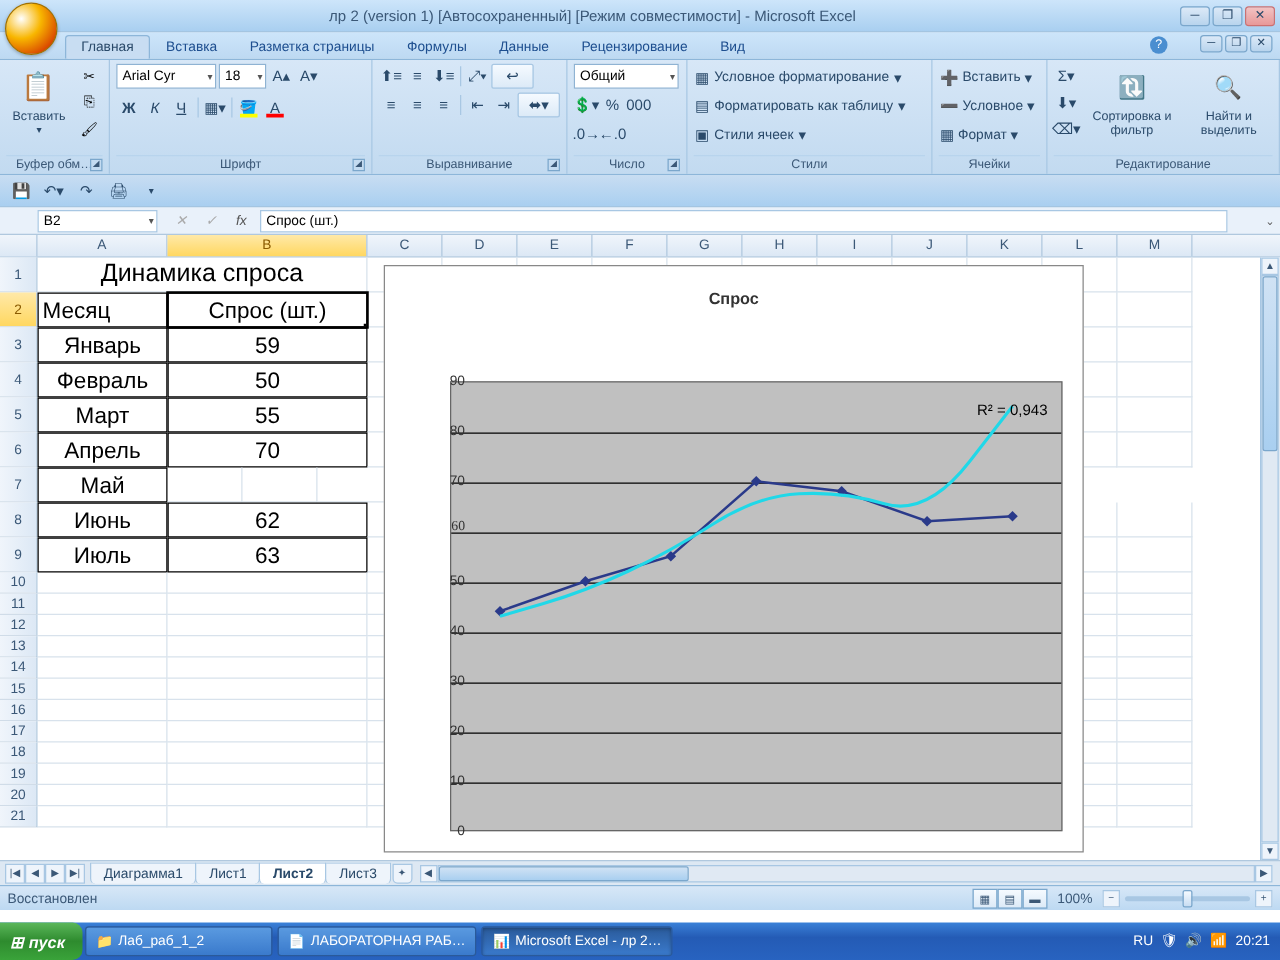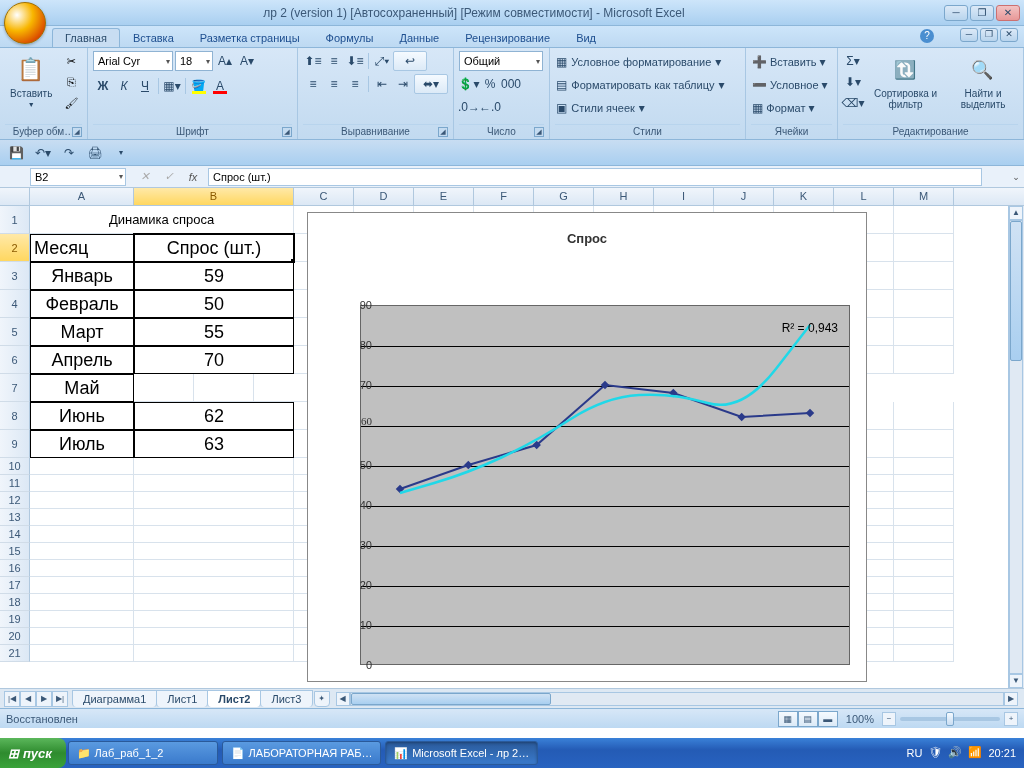--- a/index.html
+++ b/index.html
@@ -58,21 +58,21 @@
 .col-headers { display:flex; height:18px; background: linear-gradient(#f0f5fb,#dce8f5); border-bottom:1px solid #b0c8de; }
 .corner { width:30px; border-right:1px solid #b0c8de; background: linear-gradient(#f0f5fb,#dce8f5); }
 .col-h { border-right:1px solid #b0c8de; text-align:center; font-size:11px; color:#3b5877; line-height:17px; }
 .row-h { width:30px; border-right:1px solid #b0c8de; border-bottom:1px solid #d0dce8; background:linear-gradient(90deg,#f0f5fb,#dce8f5); text-align:center; font-size:11px; color:#3b5877; }
 .grid-body { position:relative; }
 .grid-row { display:flex; }
 .cell { border-right:1px solid #d8e2ec; border-bottom:1px solid #d8e2ec; height:17px; font-size:11px; padding:0 3px; display:flex; align-items:center; overflow:hidden; }
 .col-h.sel, .row-h.sel { background: linear-gradient(#ffe9a8,#ffd760); color:#8a5a00; }
 
 
-.data-title { font-family: "Arial", sans-serif; font-size:13px; text-align:center; }
+.data-title { font-family: "Arial", sans-serif; font-size:20px; text-align:center; }
 .data-cell { border:1px solid #000 !important; font-size:18px; font-family:"Arial",sans-serif; height:28px !important; }
 .data-cell.center { justify-content:center; }
 .active-cell { outline: 2px solid #000; outline-offset:-1px; position:relative; }
 .active-cell::after { content:""; position:absolute; right:-3px; bottom:-3px; width:5px; height:5px; background:#000; }
 
 
 .chart-box { position:absolute; left: 307px; top: 24px; width: 560px; height: 470px; background:#fff; border:1px solid #888; }
 .chart-title { text-align:center; font-size:13px; font-weight:bold; color:#333; padding: 18px 0 8px; }
 .plot-area { position:absolute; left:52px; top:92px; width:490px; height:360px; background:#c0c0c0; border:1px solid #666; }
 .gridline { position:absolute; left:0; right:0; height:1px; background:#000; }

